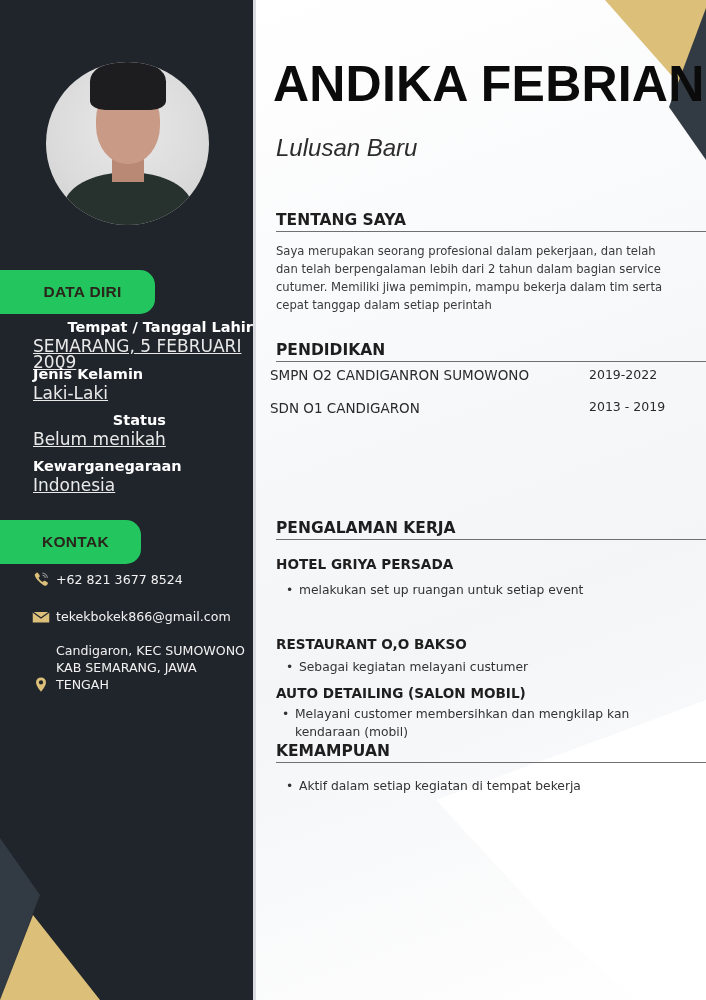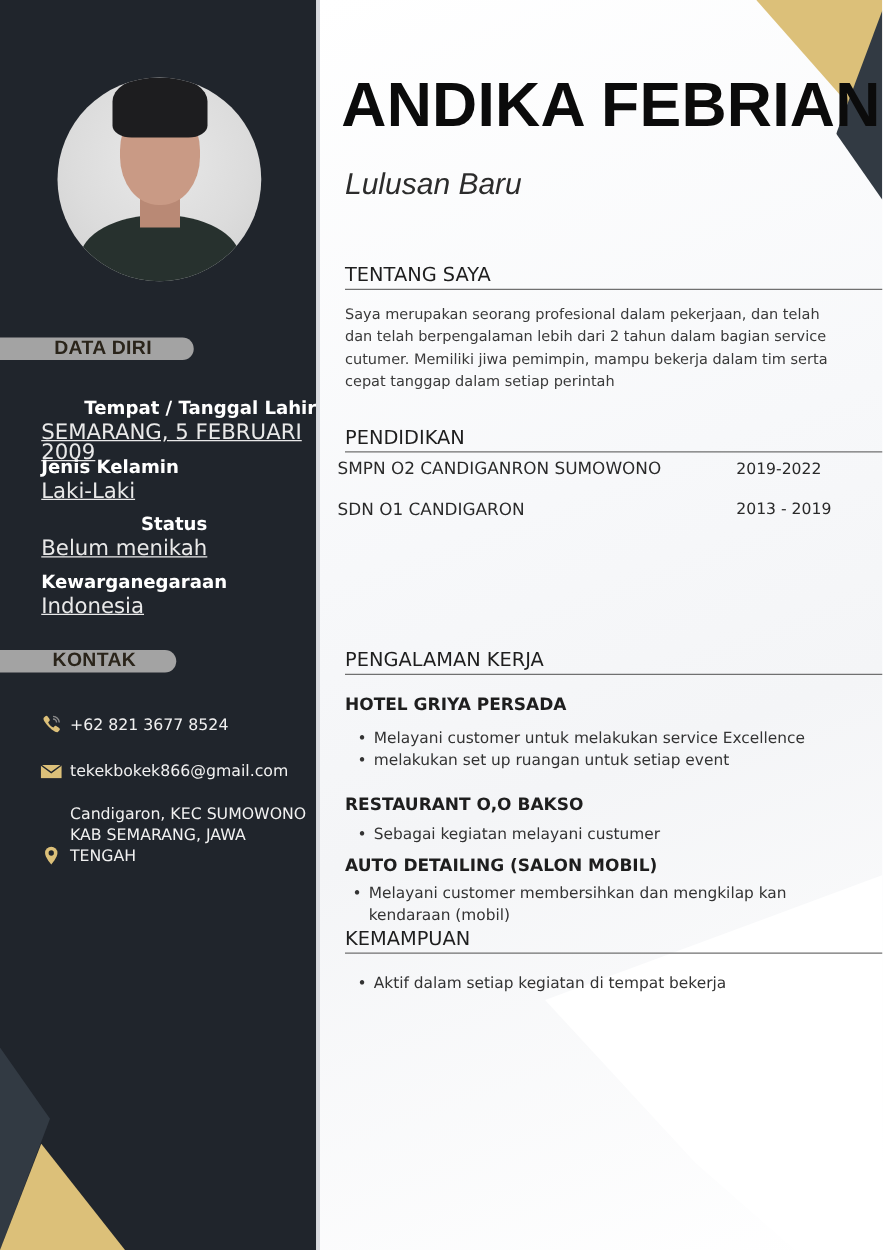--- a/index.html
+++ b/index.html
@@ -47,22 +47,22 @@
     }
     .avatar .shirt {
       position: absolute; left: 18px; top: 110px; width: 128px; height: 70px;
       background: #27312e; border-radius: 50% 50% 0 0;
     }
     .avatar .neck {
       position: absolute; left: 66px; top: 92px; width: 32px; height: 28px;
       background: #b98975;
     }
     .pill {
-      position: absolute; left: 0; height: 18px;
-      background: #a3a3a3;
+      position: absolute; left: 0; height: 44px;
+      background: #22c55e;
       border-radius: 0 15px 15px 0;
       color: #2a241a;
       font-family: "Liberation Sans", sans-serif;
       font-size: 15.5px; font-weight: 600; letter-spacing: 0.3px;
       display: flex; align-items: center; justify-content: center;
       padding-left: 10px;
     }
     .pill.data { top: 270px; width: 155px; }
     .pill.kontak { top: 520px; width: 141px; }
     .field { position: absolute; left: 33px; color: #ffffff; }
@@ -97,21 +97,21 @@
       font-weight: bold; font-size: 50px; letter-spacing: 0.2px;
       color: #0b0b0b;
     }
     .role {
       position: absolute; left: 276px; top: 134px;
       font-family: "Liberation Sans", sans-serif;
       font-style: italic; font-size: 24px; color: #2c2c2c;
     }
     .sec-title {
       position: absolute; left: 276px; right: 0;
-      font-size: 15.5px; font-weight: normal; color: #1e1e1e;
+      font-size: 15.5px; font-weight: bold; color: #1e1e1e;
       border-bottom: 1.5px solid #707070; padding-bottom: 1px;
       line-height: 19px;
     }
     .para {
       position: absolute; left: 276px; width: 415px;
       font-size: 11.6px; line-height: 18px; color: #3a3a3a;
     }
     .edu-row { position: absolute; left: 270px; width: 420px; font-size: 13.5px; color: #2a2a2a; }
     .edu-row .yr { position: absolute; left: 319px; top: 0; font-size: 12.5px; }
     .job-title { position: absolute; left: 276px; font-size: 13.6px; font-weight: bold; color: #1e1e1e; }
@@ -204,21 +204,20 @@
 </div>
 <div class="edu-row" style="top:400px">
   <span>SDN O1 CANDIGARON</span>
   <span class="yr" style="top:-1px">2013 - 2019</span>
 </div>
 
 <div class="sec-title" style="top:519px">PENGALAMAN KERJA</div>
 
 <div class="job-title" style="top:556px">HOTEL GRIYA PERSADA</div>
 <ul class="bullets" style="top:582px">
-  <li>Melayani customer untuk melakukan service Excellence</li>
   <li>melakukan set up ruangan untuk setiap event</li>
 </ul>
 
 <div class="job-title" style="top:636px">RESTAURANT O,O BAKSO</div>
 <ul class="bullets" style="top:659px">
   <li>Sebagai kegiatan melayani custumer</li>
 </ul>
 
 <div class="job-title" style="top:685px">AUTO DETAILING (SALON MOBIL)</div>
 <ul class="bullets" style="top:706px; left:282px; width:370px">

